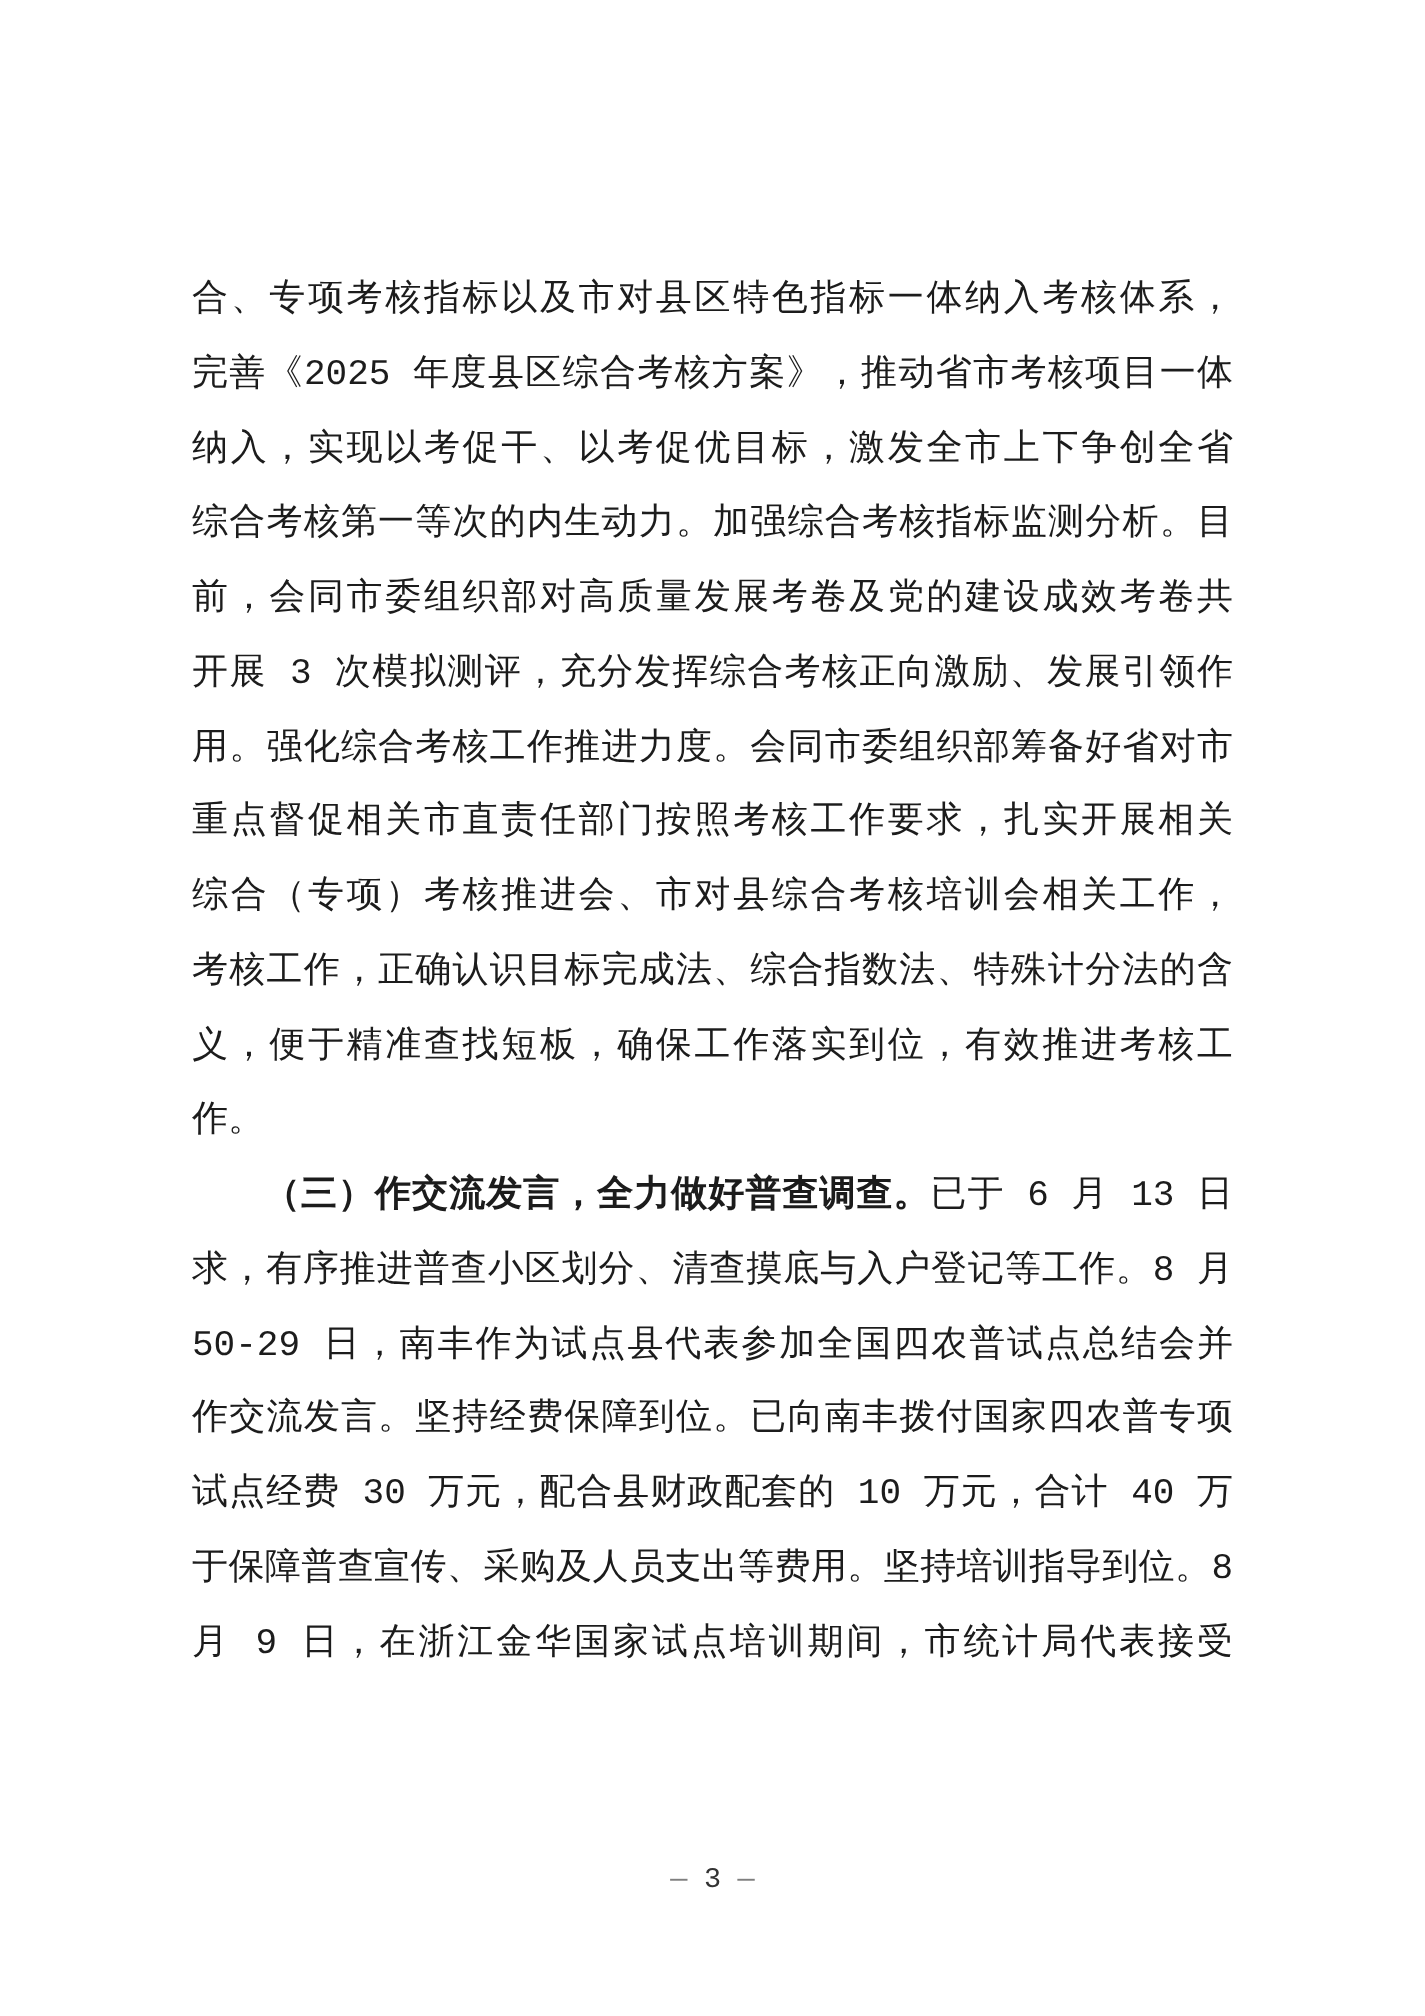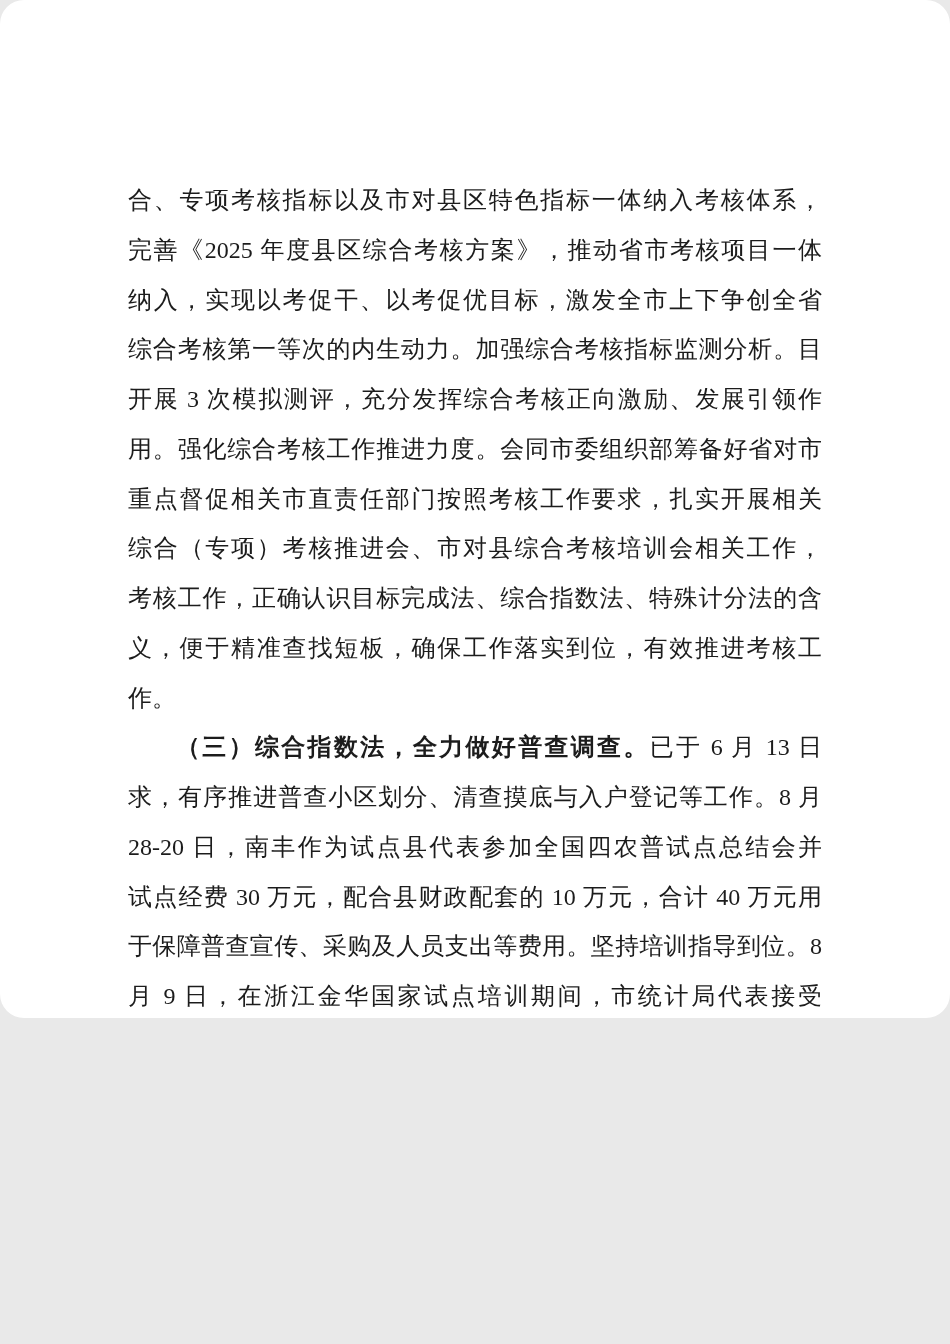--- a/index.html
+++ b/index.html
@@ -3,27 +3,26 @@
 <meta charset="utf-8">
 <style>
   html, body {
     margin: 0;
     padding: 0;
     background: #e9e9e9;
   }
   .page {
     position: relative;
     width: 950px;
-    height: 1018px;
+    height: 1344px;
     margin: 0 auto;
     background: #ffffff;
     overflow: hidden;
-    font-family: Liberation Serif, serif;
+    font-family: Liberation Mono, monospace;
     color: #1c1c1c;
-    border-radius: 24px;
   }
   .doc-body {
     position: absolute;
     left: 128px;
     top: 176px;
     width: 694px;
     font-size: 24px;
   }
   .paragraph {
     margin: 0;
@@ -70,32 +69,34 @@
 
 <div class="page">
 
   <div class="doc-body">
 
   <div class="paragraph">
         <div class="line"><span class="seg">合、专项考核指标以及市对县区特色指标一体纳入考核体系，</span></div>
         <div class="line"><span class="seg">完善《2025 年度县区综合考核方案》，推动省市考核项目一体</span></div>
         <div class="line"><span class="seg">纳入，实现以考促干、以考促优目标，激发全市上下争创全省</span></div>
         <div class="line"><span class="seg">综合考核第一等次的内生动力。加强综合考核指标监测分析。目</span></div>
+        <div class="line"><span class="seg">前，会同市委组织部对高质量发展考卷及党的建设成效考卷共</span></div>
         <div class="line"><span class="seg">开展 3 次模拟测评，充分发挥综合考核正向激励、发展引领作</span></div>
         <div class="line"><span class="seg">用。强化综合考核工作推进力度。会同市委组织部筹备好省对市</span></div>
         <div class="line"><span class="seg">重点督促相关市直责任部门按照考核工作要求，扎实开展相关</span></div>
         <div class="line"><span class="seg">综合（专项）考核推进会、市对县综合考核培训会相关工作，</span></div>
         <div class="line"><span class="seg">考核工作，正确认识目标完成法、综合指数法、特殊计分法的含</span></div>
         <div class="line"><span class="seg">义，便于精准查找短板，确保工作落实到位，有效推进考核工</span></div>
         <div class="line no-stretch"><span class="seg">作。</span></div>
       </div>
       <div class="paragraph">
-        <div class="line indent"><span class="seg bold">（三）综合指数法，全力做好普查调查。</span><span class="seg">已于 6 月 13 日</span></div>
+        <div class="line indent"><span class="seg bold">（三）作交流发言，全力做好普查调查。</span><span class="seg">已于 6 月 13 日</span></div>
         <div class="line"><span class="seg">求，有序推进普查小区划分、清查摸底与入户登记等工作。8 月</span></div>
-        <div class="line"><span class="seg">28-20 日，南丰作为试点县代表参加全国四农普试点总结会并</span></div>
+        <div class="line"><span class="seg">50-29 日，南丰作为试点县代表参加全国四农普试点总结会并</span></div>
+        <div class="line"><span class="seg">作交流发言。坚持经费保障到位。已向南丰拨付国家四农普专项</span></div>
         <div class="line"><span class="seg">试点经费 30 万元，配合县财政配套的 10 万元，合计 40 万元用</span></div>
         <div class="line"><span class="seg">于保障普查宣传、采购及人员支出等费用。坚持培训指导到位。8</span></div>
         <div class="line"><span class="seg">月 9 日，在浙江金华国家试点培训期间，市统计局代表接受</span></div>
       </div>
     </div>
 
   <div class="footer">
     <span class="dash">—</span><span class="page-num">3</span><span class="dash">—</span>
   </div>
 

